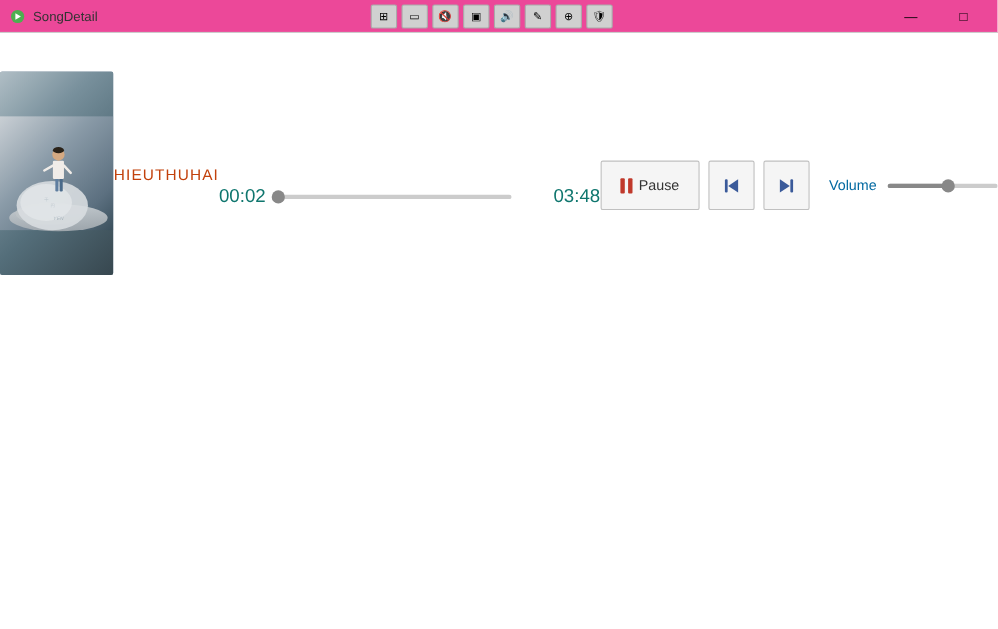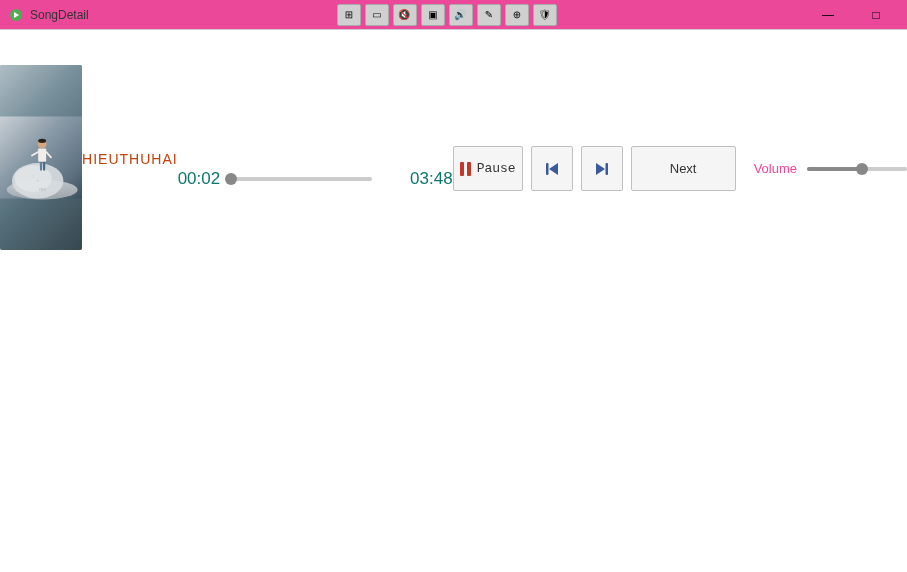--- a/index.html
+++ b/index.html
@@ -195,23 +195,22 @@
       cursor: pointer;
       display: flex;
       align-items: center;
       justify-content: center;
       font-size: 13px;
       color: #333;
       padding: 0 14px;
     }
 
     .ctrl-btn.pause-btn {
-      width: 70px;
+      width: 90px;
       gap: 6px;
-      font-family: Liberation Mono, monospace;
     }
 
     .ctrl-btn.icon-only {
       width: 42px;
       padding: 0;
     }
 
     .ctrl-btn.nav-btn {
       width: 105px;
     }
@@ -230,21 +229,21 @@
 
     .volume-area {
       display: flex;
       align-items: center;
       gap: 10px;
       margin-left: 10px;
     }
 
     .volume-label {
       font-size: 13px;
-      color: #ec4899;
+      color: #0369a1;
     }
 
     .volume-track {
       width: 100px;
       height: 4px;
       background: #cccccc;
       border-radius: 2px;
       position: relative;
       cursor: pointer;
     }
@@ -399,21 +398,20 @@
     <button class="ctrl-btn icon-only">
       <div class="step-fwd">
         <svg width="16" height="16" viewBox="0 0 16 16" fill="#3a5a9a">
           <rect x="11.5" y="2" width="2.5" height="12" rx="1"></rect>
           <polygon points="2,2 2,14 11,8"></polygon>
         </svg>
       </div>
     </button>
 
 
-    <button class="ctrl-btn nav-btn">Next</button>
 
     <div class="volume-area">
       <span class="volume-label">Volume</span>
       <div class="volume-track">
         <div class="volume-fill" style="width: 55%;"></div>
         <div class="volume-thumb" style="left: 55%;"></div>
       </div>
     </div>
 
   </div>

